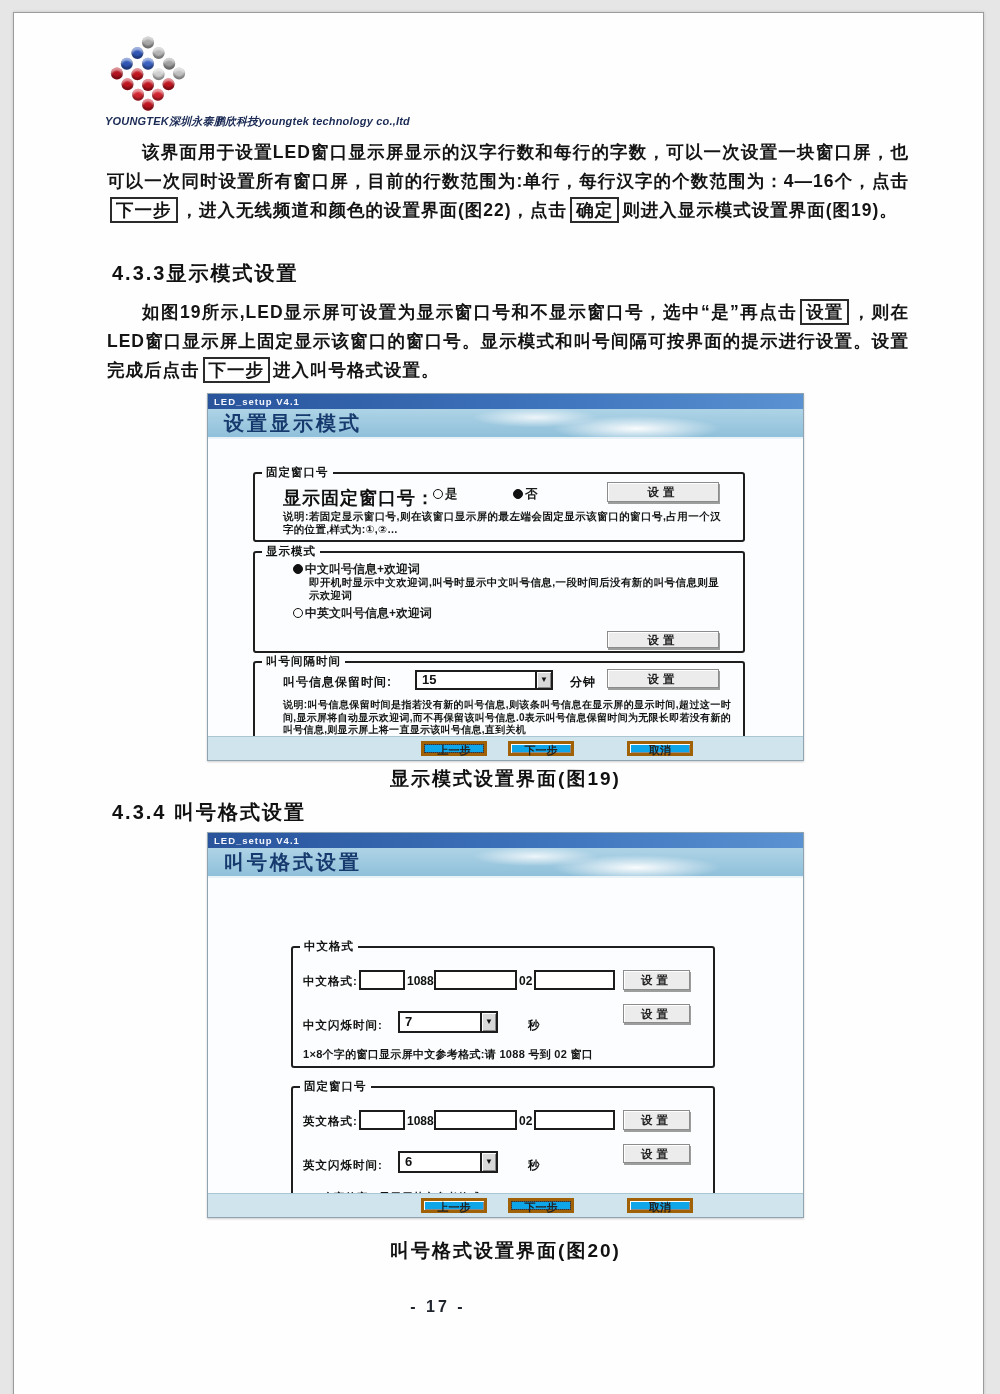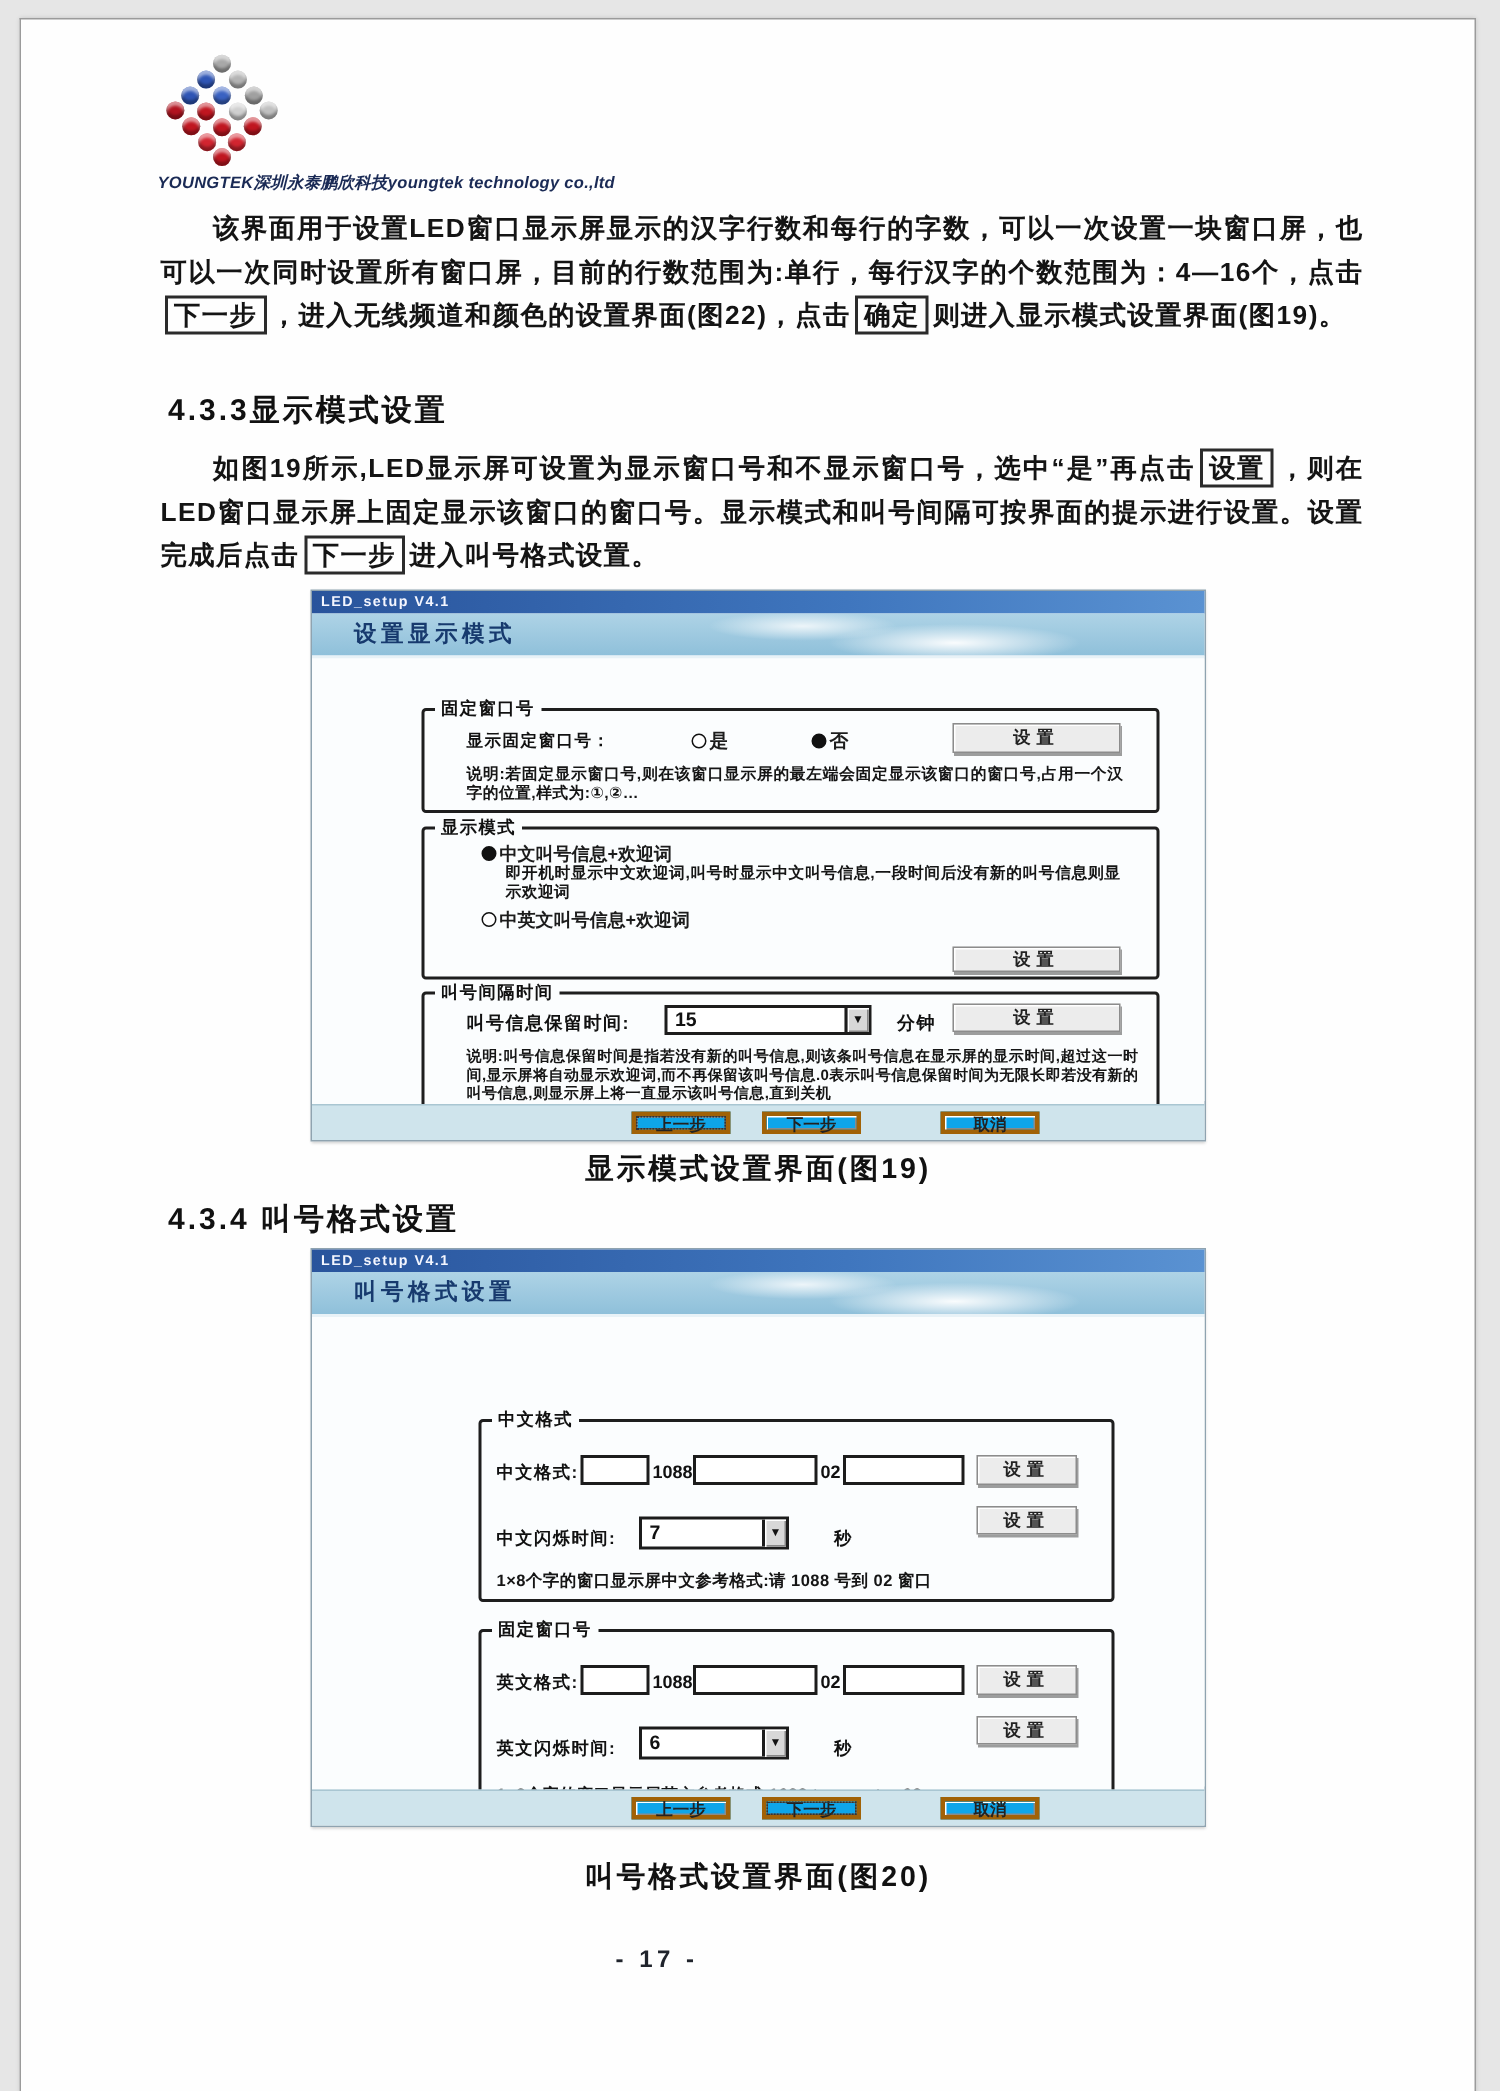--- a/index.html
+++ b/index.html
@@ -36,40 +36,40 @@
   .win { position:absolute; width:597px; background:#fbfdfe; border:1px solid #8fa3b0;
          box-shadow:0 1px 2px rgba(0,0,0,.2); }
   .titlebar { height:15px; background:linear-gradient(90deg,#29549c,#3f76be 60%,#5a92d2);
               color:#f4f6ff; font-size:9.5px; font-weight:700; letter-spacing:1px;
               line-height:15px; padding-left:6px; }
   .winheader { height:30px;
                background:radial-gradient(ellipse 120px 18px at 72% 70%, rgba(255,255,255,.95), rgba(255,255,255,0) 70%),
                           radial-gradient(ellipse 90px 14px at 55% 30%, rgba(255,255,255,.8), rgba(255,255,255,0) 70%),
                           linear-gradient(180deg,#aed3e6,#8fc0da);
                border-bottom:2px solid #e8f2f7;
-               color:#173a6e; font-size:15px; font-weight:700; letter-spacing:3px;
-               line-height:28px; padding-left:28px; }
+               color:#173a6e; font-size:20px; font-weight:700; letter-spacing:3px;
+               line-height:28px; padding-left:16px; }
   .wincontent { position:relative; background:#fbfdfe; }
   .winfooter { position:absolute; left:0; right:0; bottom:0; height:24px;
                background:#cfe4ec; border-top:1px solid #a9c6d2; }
   .btn3d { position:absolute; background:#0ea5e9; border:3px solid #a16207; text-align:center;
            font-size:11px; font-weight:700; color:#222;
            box-shadow:inset 1px 1px 0 #ffffff, inset -1px -1px 0 #8a8a8a; }
   .btn3d.focused { outline:1px dotted #333; outline-offset:-4px;
                    box-shadow:inset 0 0 0 1px #555, inset 1px 1px 0 #ffffff; }
   .btnset { position:absolute; background:#ececec; border:1px solid #8c8c8c; text-align:center;
             font-size:11.5px; font-weight:700; color:#222; letter-spacing:4px;
             box-shadow:inset 1px 1px 0 #ffffff, 1px 2px 0 rgba(40,40,40,.45); }
-  .groupbox { position:absolute; border:2px solid #1e1e1e; border-radius:3px;margin-left:28px; }
+  .groupbox { position:absolute; border:2px solid #1e1e1e; border-radius:3px; }
   .grouplabel { position:absolute; top:-9px; left:7px; background:#fbfdfe; padding:0 4px;
                 font-size:11.5px; font-weight:700; color:#111; letter-spacing:1px; }
   .radio { display:inline-block; width:10px; height:10px; border-radius:50%;
            border:1.5px solid #111; background:#fff; vertical-align:-1px; margin-right:2px; }
   .radio.sel { background:#111; }
-  .ctl-label { position:absolute; font-size:11px; font-weight:700; color:#111; letter-spacing:1px; }
+  .ctl-label { position:absolute; font-size:18px; font-weight:700; color:#111; letter-spacing:1px; }
   .note { position:absolute; font-size:10.5px; line-height:13px; font-weight:700; color:#151515;
           text-align:justify; letter-spacing:0.3px; }
   .combo { position:absolute; background:#fff; border:2px solid #1c1c1c; font-size:13px;
            font-weight:700; color:#111; padding-left:5px; }
   .combo .arrow { position:absolute; right:0; top:0; bottom:0; width:16px; background:#d8d8d8;
                   border-left:2px solid #1c1c1c; text-align:center; font-size:8px; color:#111;
                   box-shadow:inset 1px 1px 0 #fff, inset -1px -1px 0 #888; }
   .inputbox { position:absolute; background:#fff; border:2px solid #1c1c1c; }
   .midtext { position:absolute; font-size:12px; font-weight:700; color:#111; }
 </style>

